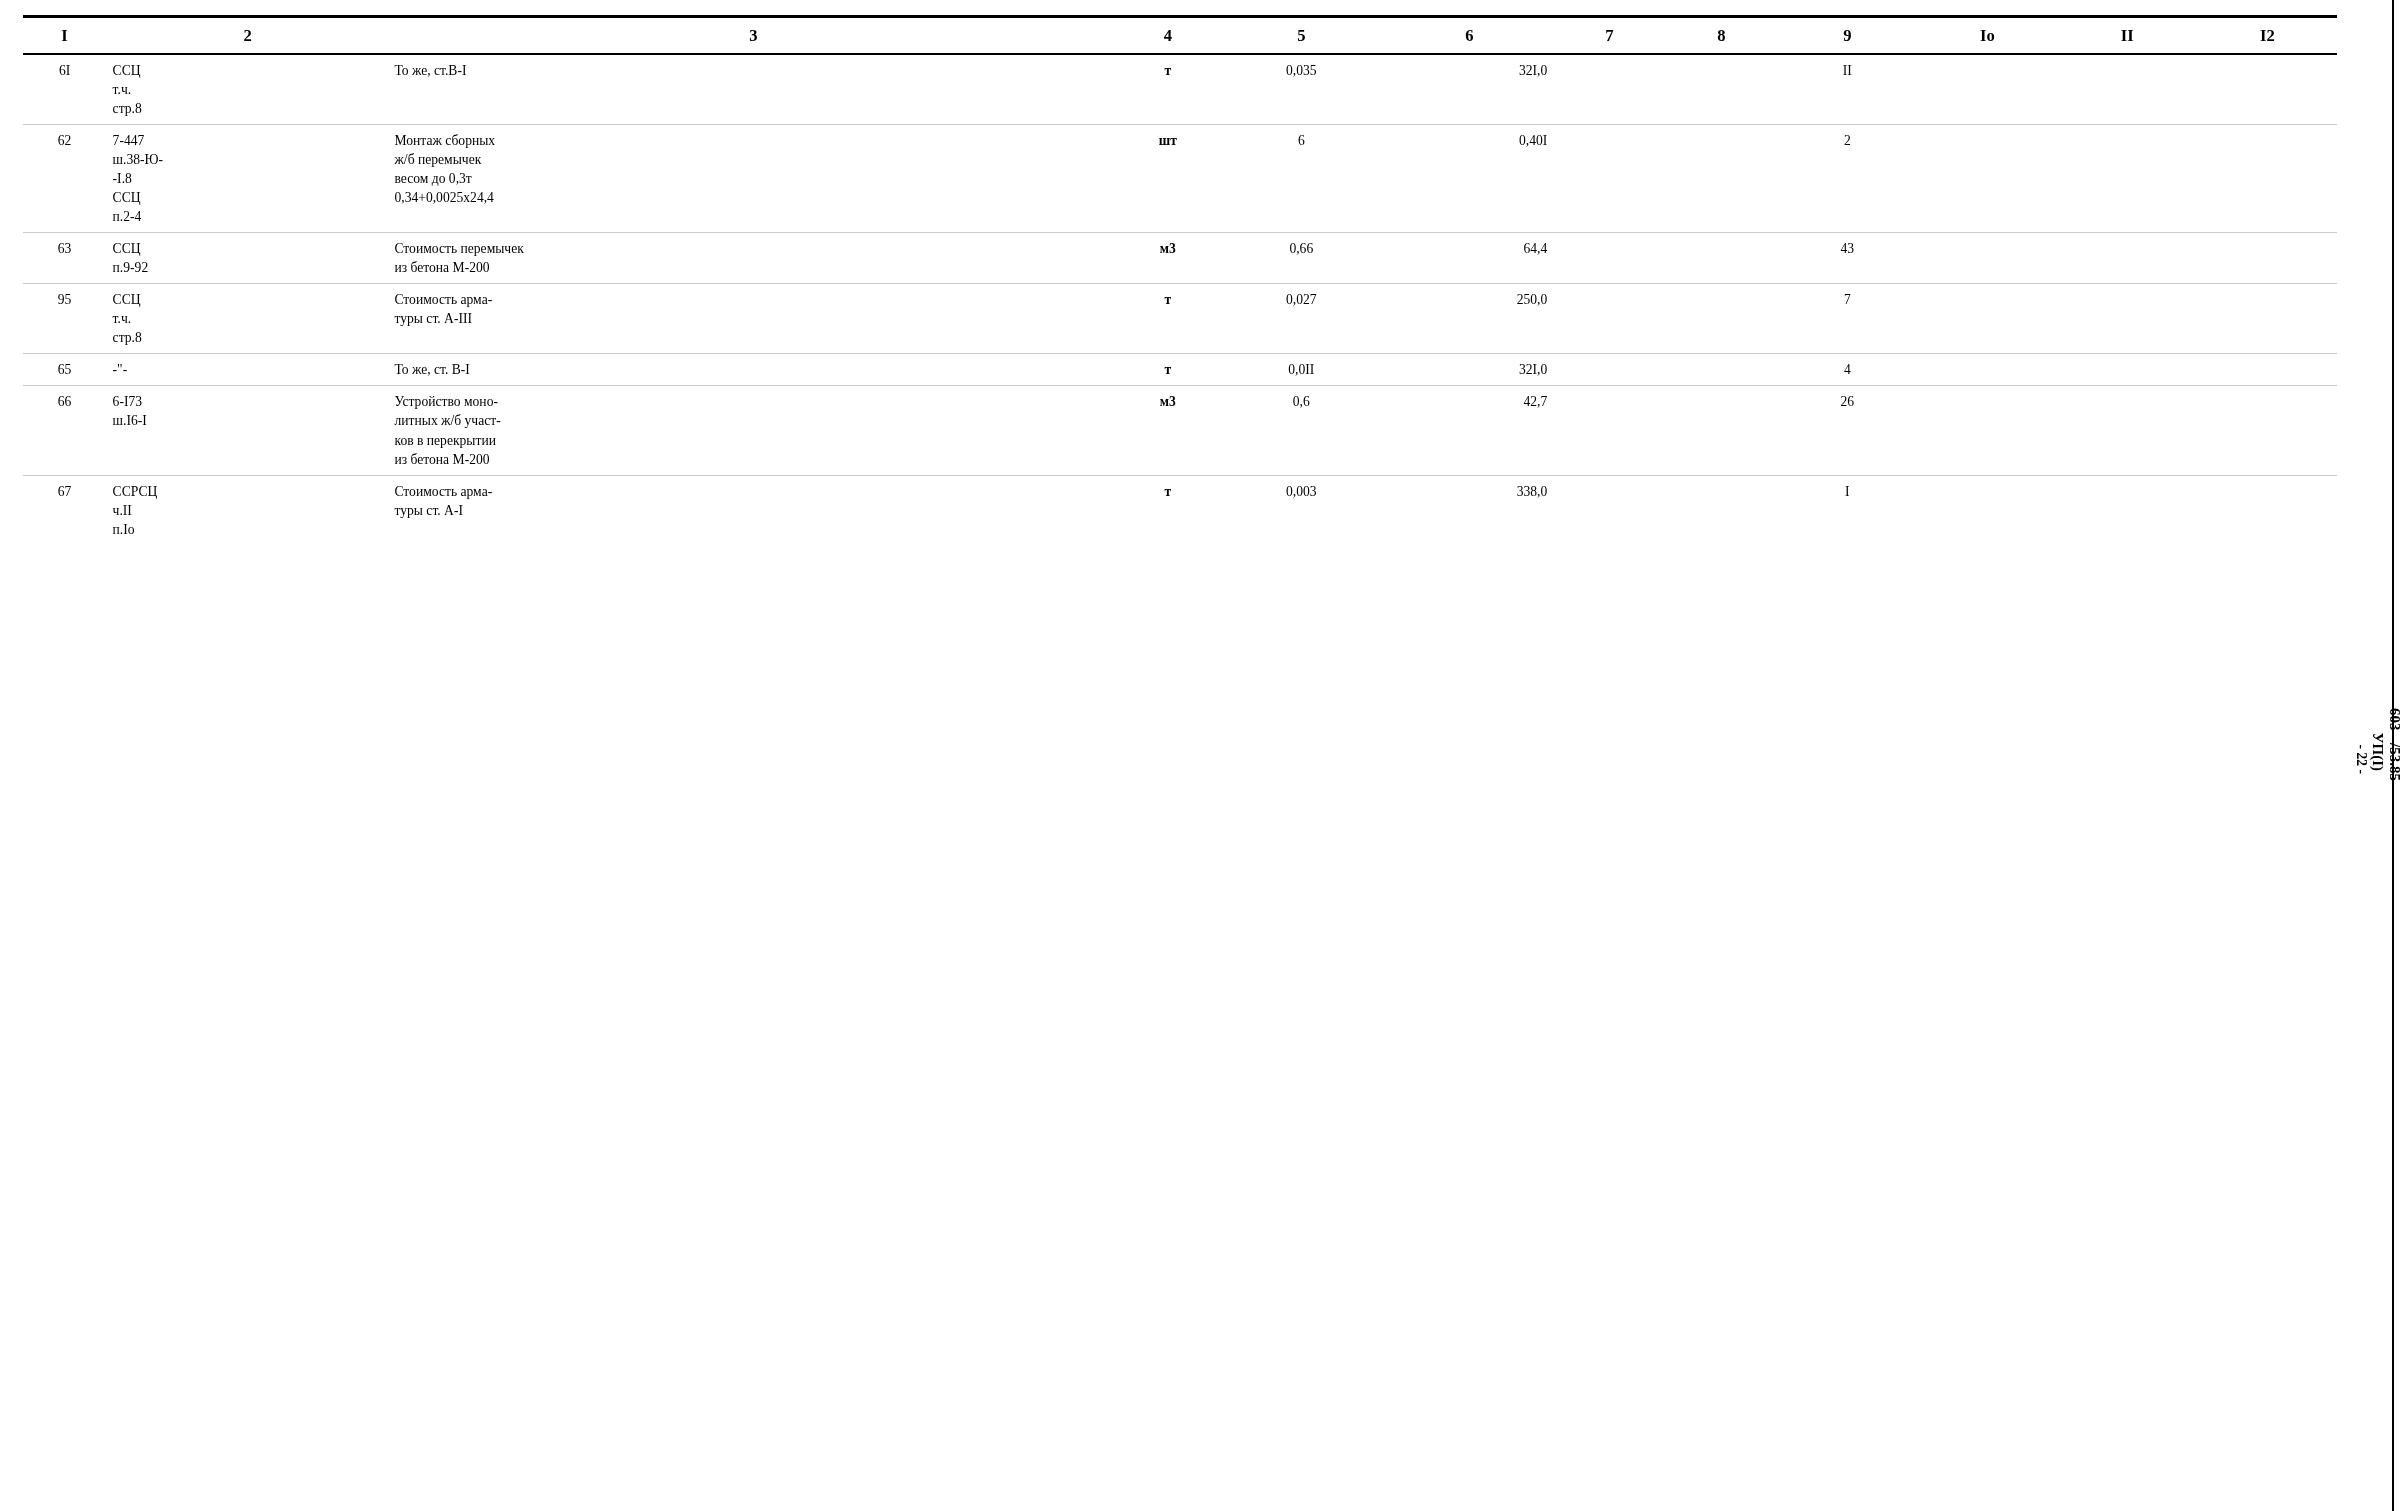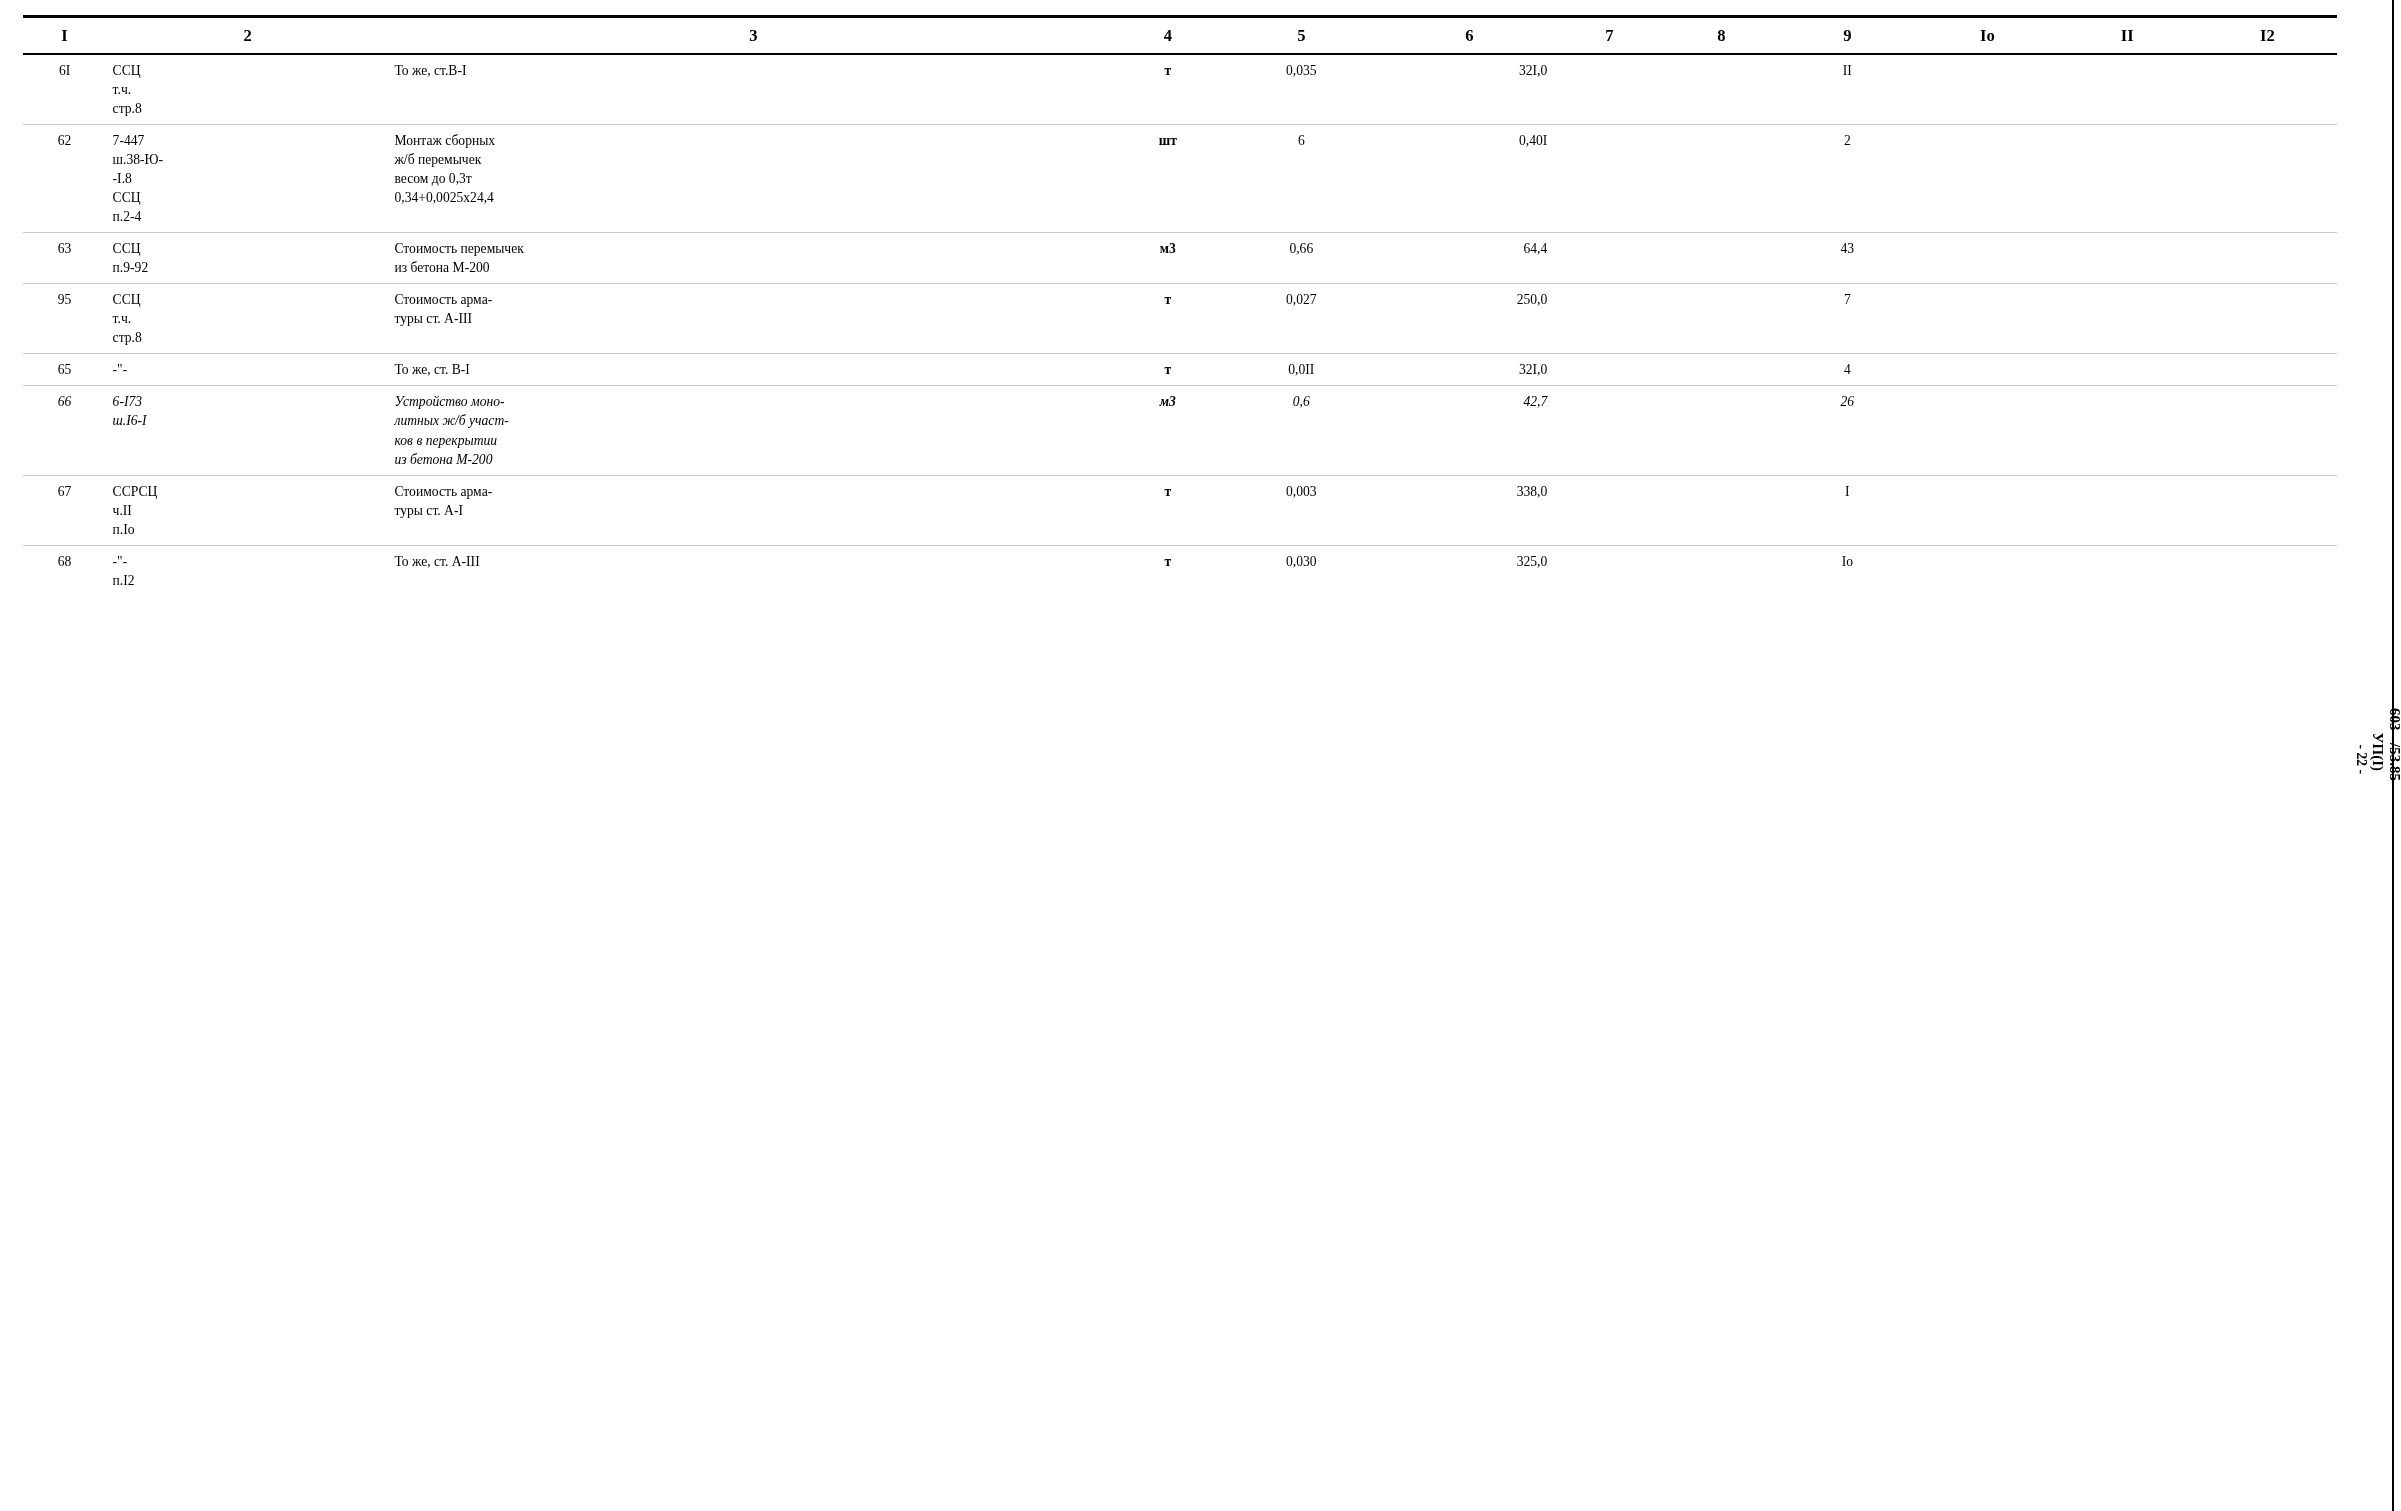--- a/index.html
+++ b/index.html
@@ -214,21 +214,21 @@
           <td class="col-5">0,0II</td>
           <td class="col-6">32I,0</td>
           <td class="col-7"></td>
           <td class="col-8"></td>
           <td class="col-9">4</td>
           <td class="col-10"></td>
           <td class="col-11"></td>
           <td class="col-12"></td>
         </tr>
 
-        <tr style="border-top:0.8px solid #ccc;font-style:italic;">
+        <tr style="border-top:0.8px solid #ccc;">
           <td class="col-1 num">66</td>
           <td class="col-2">6-I73<br>ш.I6-I</td>
           <td class="col-3">Устройство моно-<br>литных ж/б участ-<br>ков в перекрытии<br>из бетона М-200</td>
           <td class="col-4"><strong>м3</strong></td>
           <td class="col-5">0,6</td>
           <td class="col-6">42,7</td>
           <td class="col-7"></td>
           <td class="col-8"></td>
           <td class="col-9">26</td>
           <td class="col-10"></td>
@@ -244,34 +244,20 @@
           <td class="col-5">0,003</td>
           <td class="col-6">338,0</td>
           <td class="col-7"></td>
           <td class="col-8"></td>
           <td class="col-9">I</td>
           <td class="col-10"></td>
           <td class="col-11"></td>
           <td class="col-12"></td>
         </tr>
 
-        <tr style="border-top:0.8px solid #ccc;">
-          <td class="col-1 num">68</td>
-          <td class="col-2">-"-<br>п.I2</td>
-          <td class="col-3">То же, ст. А-III</td>
-          <td class="col-4"><strong>т</strong></td>
-          <td class="col-5">0,030</td>
-          <td class="col-6">325,0</td>
-          <td class="col-7"></td>
-          <td class="col-8"></td>
-          <td class="col-9">Io</td>
-          <td class="col-10"></td>
-          <td class="col-11"></td>
-          <td class="col-12"></td>
-        </tr>
 
         <tr style="height:151px;">
           <td colspan="12"></td>
         </tr>
 
       </tbody>
     </table>
   </div>
 
 </div>

